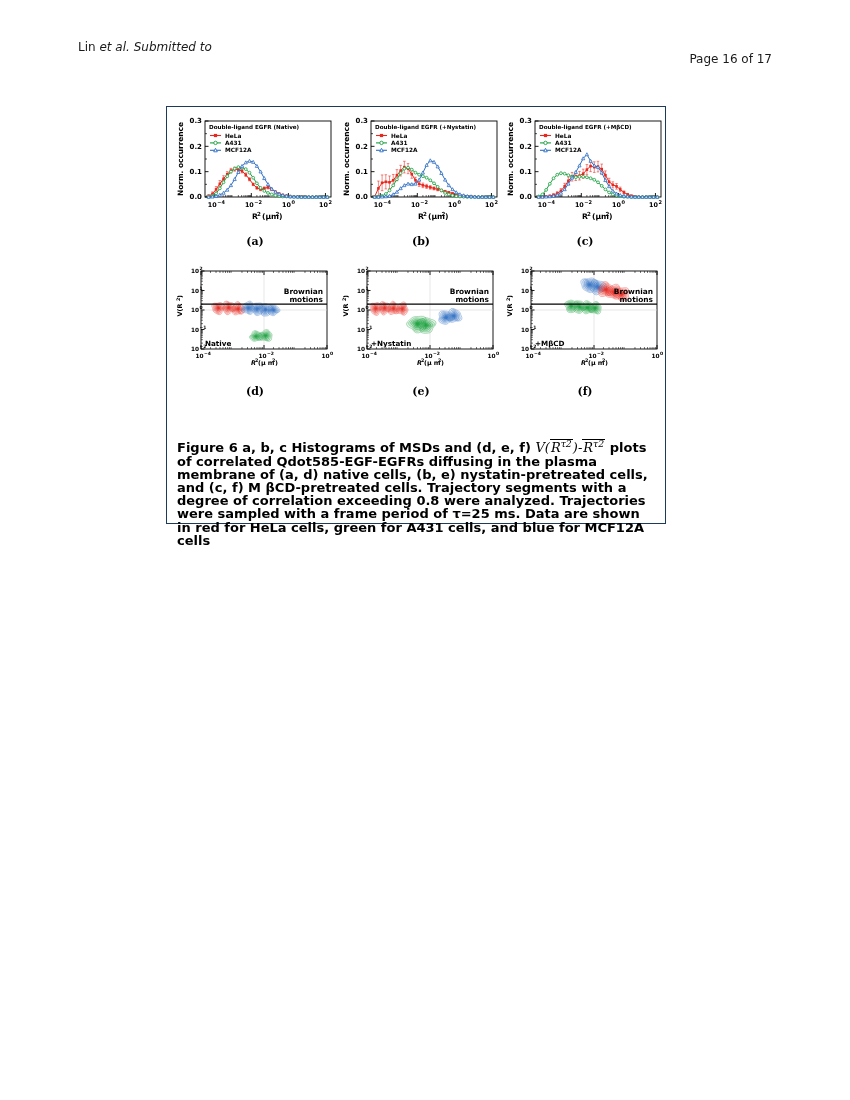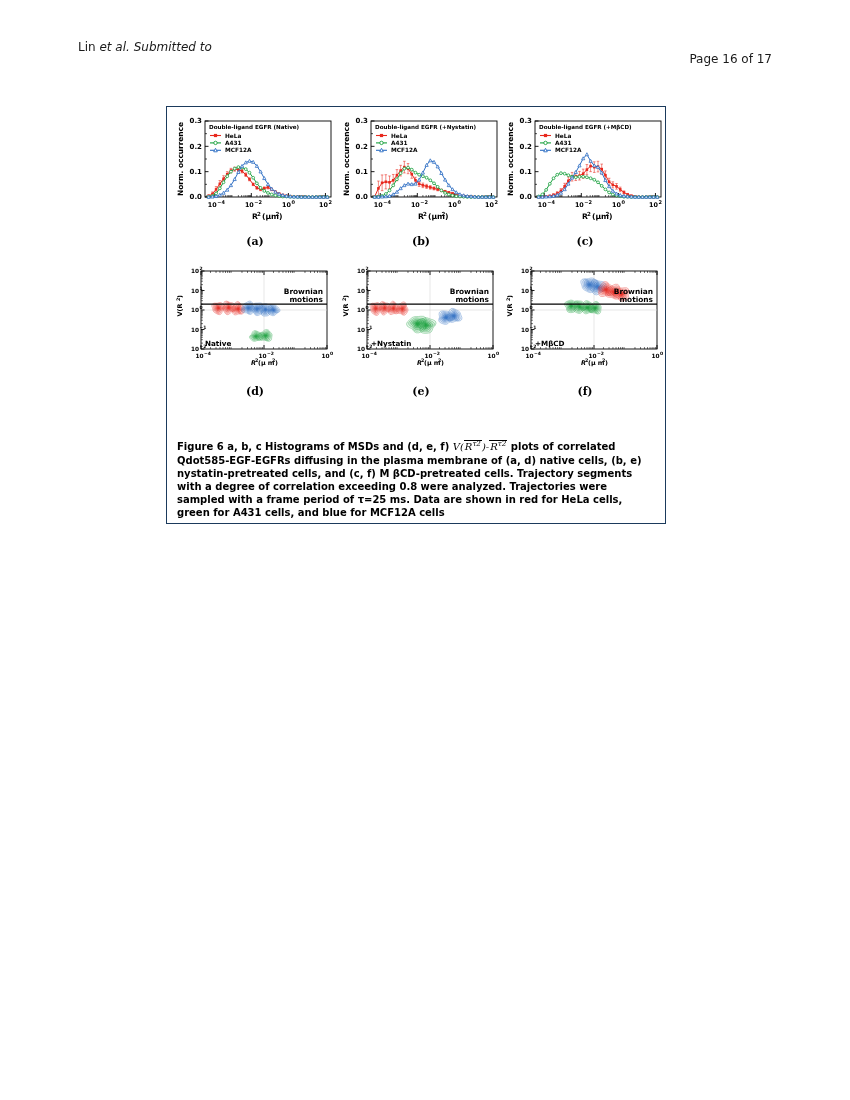--- a/index.html
+++ b/index.html
@@ -28,21 +28,21 @@
             font-family:"DejaVu Serif",serif;font-weight:bold;font-size:11px;}
   .panlabel.c0{left:8px;}
   .panlabel.c1{left:174px;}
   .panlabel.c2{left:338px;}
 
   svg{display:block;}
   text{font-family:"DejaVu Sans",sans-serif;}
 
   
   .caption{position:absolute;left:10px;top:330px;width:478px;
-           font-family:"DejaVu Sans",sans-serif;font-weight:bold;font-size:10px;
+           font-family:"DejaVu Sans",sans-serif;font-weight:bold;font-size:13px;
            line-height:13.2px;color:#000;text-align:left;}
   .caption .it{font-family:"DejaVu Serif",serif;font-style:italic;font-weight:normal;}
   .sup{font-size:0.72em;vertical-align:super;}
   .ovl{border-top:1px solid #000;padding:0 1px;}
 </style>
 </head>
 <body>
 
 <div class="runhead">
   <div class="left"><span>Lin </span><i>et al. Submitted to</i></div>

